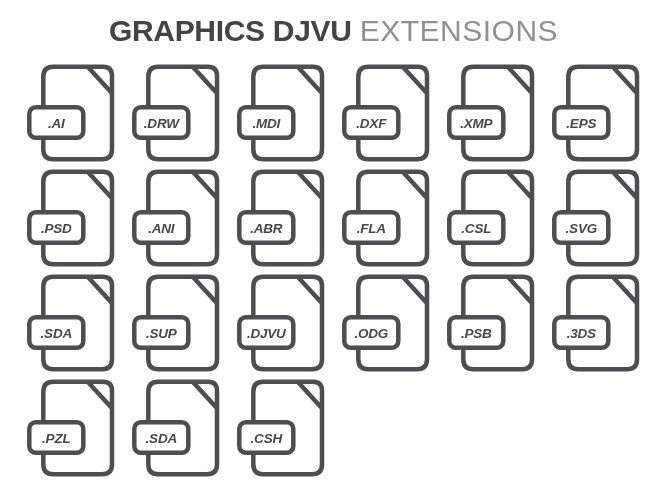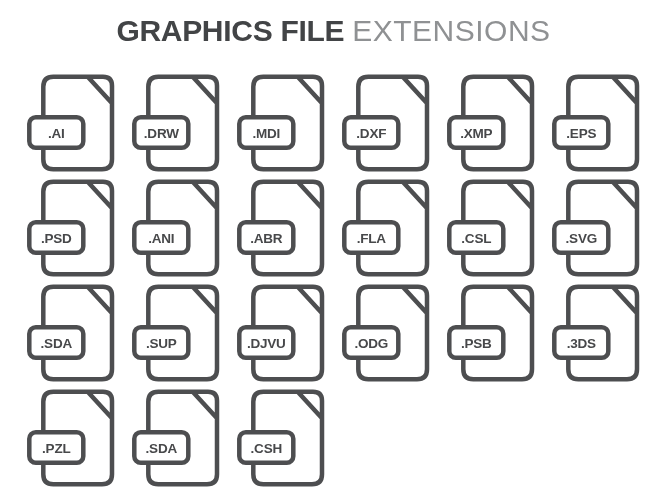--- a/index.html
+++ b/index.html
@@ -32,24 +32,25 @@
   }
   .title .light{
     font-weight:200;
     color:var(--title-light);
     letter-spacing:0.5px;
     margin-top:43px;
   }
   .grid{
     position:absolute;
     left:26px;
-    top:70px;
+    top:60px;
     display:grid;
     grid-template-columns:repeat(6,105px);
     grid-auto-rows:105px;
+    font-style:italic;
   }
   .cell{
     width:105px;
     height:105px;
   }
   .cell svg{display:block;}
   .doc{
     fill:none;
     stroke:var(--stroke);
     stroke-width:4.5;
@@ -65,21 +66,21 @@
     fill:#47484a;
     font-family:"Liberation Sans", sans-serif;
     font-size:13.5px;
     font-weight:bold;
     letter-spacing:-0.2px;
   }
 </style>
 </head>
 <body>
 
-<h1 class="title"><span class="bold">GRAPHICS FILE</span><span>&nbsp;</span><span class="light">EXTENSIONS</span></h1>
+<h1 class="title"><span class="bold">GRAPHICS DJVU</span><span>&nbsp;</span><span class="light">EXTENSIONS</span></h1>
 
 <div class="grid">
   <div class="cell">
     <svg width="105" height="105" viewBox="0 0 105 105">
       <path class="doc" d="M61.7 6.7 L27.3 6.7 Q17.3 6.7 17.3 16.7 L17.3 89.3 Q17.3 99.3 27.3 99.3 L76 99.3 Q86 99.3 86 89.3 L86 33.3 L61.7 6.7 L77 6.7 Q86 6.7 86 15.7 L86 33.3"></path>
       <rect class="tag" x="3.3" y="47.3" width="54" height="30.4" rx="6.5"></rect>
       <text class="tag-text" x="30.3" y="67.5" text-anchor="middle">.AI</text>
     </svg>
   </div>
 

